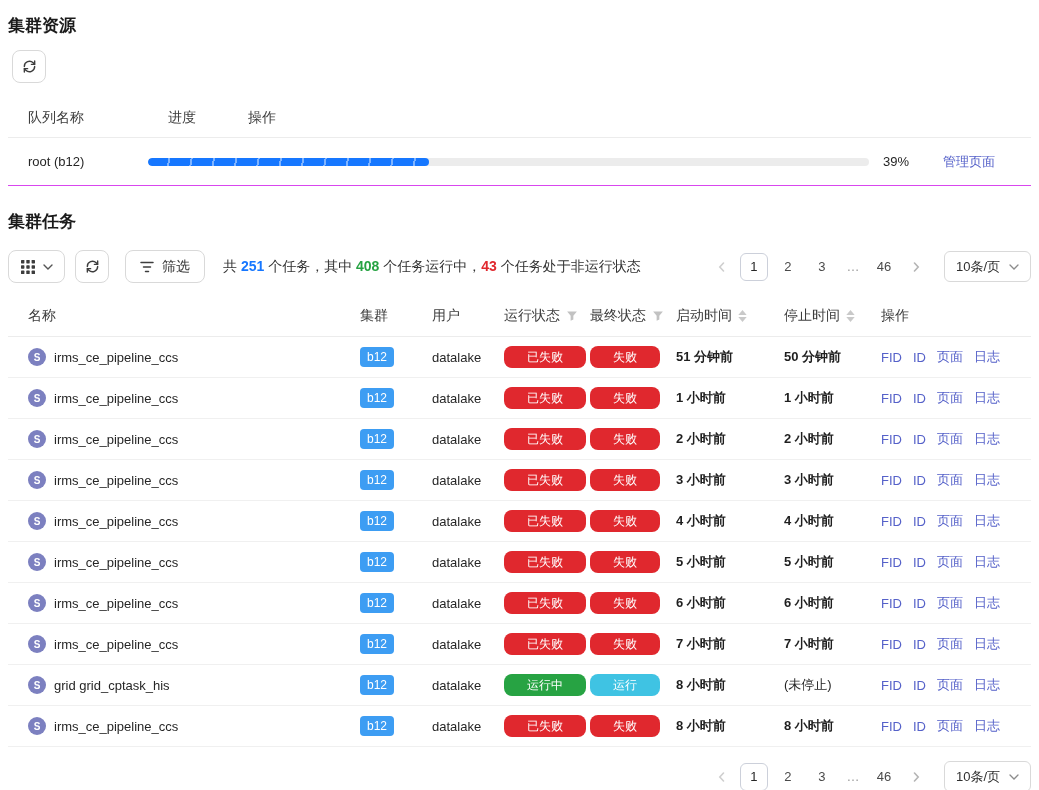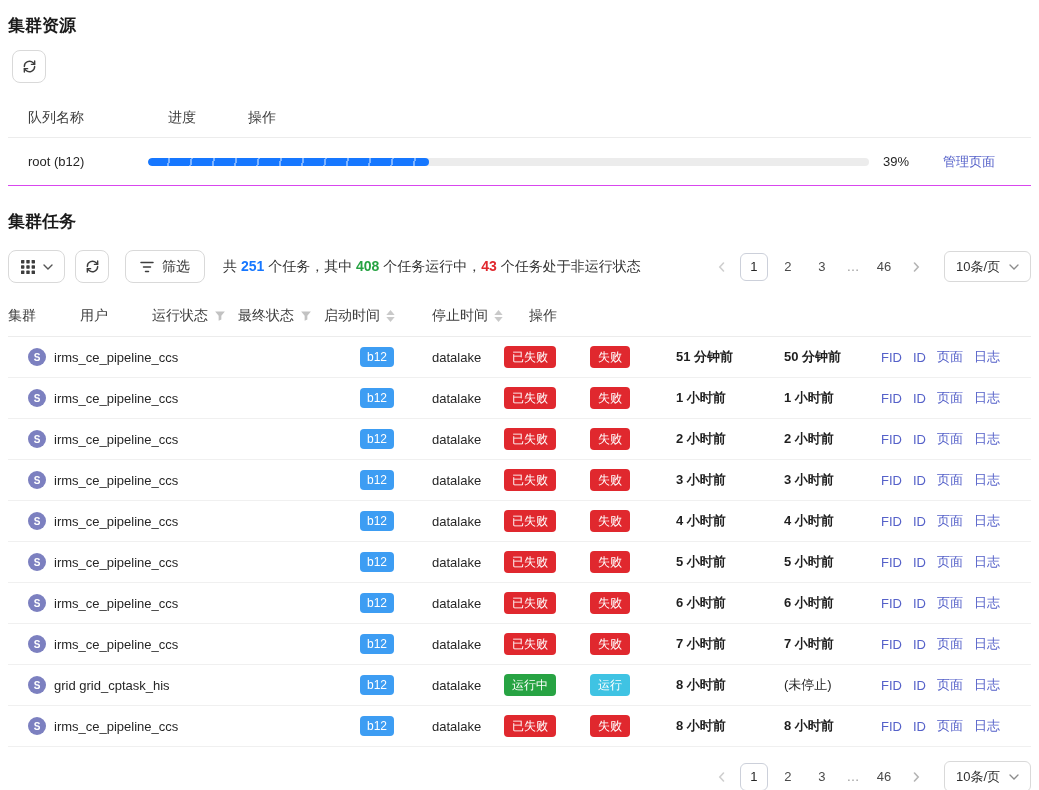--- a/index.html
+++ b/index.html
@@ -79,21 +79,21 @@
   .c-actions { width: 150px; gap: 11px; }
   .avatar {
     width: 18px; height: 18px; border-radius: 50%; flex: none;
     background: var(--avatar-bg, #7c80c0); color: #fff;
     display: inline-flex; align-items: center; justify-content: center;
     font-size: 10px; font-weight: 700;
   }
   .tname { color: #262626; white-space: nowrap; overflow: hidden; text-overflow: ellipsis; }
   .badge { display: inline-block; color: #fff; font-size: 12px; border-radius: 4px; line-height: 1.35; }
   .badge.cluster { background: var(--badge-cluster, #3d9df3); padding: 2px 7px; }
-  .badge.status { padding: 3px 8px; }
+  .badge.status { padding: 3px 23px; border-radius: 8px; }
   .badge.failed { background: var(--badge-failed, #e0282e); }
   .badge.running { background: var(--badge-running, #27a343); }
   .badge.run { background: var(--badge-run, #3fc3e3); }
   .time { font-weight: 700; font-size: 13px; color: #1f1f1f; }
   .time.plain { font-weight: 400; }
   .sorter { display: inline-flex; flex-direction: column; gap: 2px; cursor: pointer; }
   .funnel { cursor: pointer; display: inline-flex; }
   .toolbar-bottom { display: flex; margin: 14px 8px 0 8px; }
 </style>
 </head>
@@ -205,20 +205,23 @@
               <path d="M1 1l4 4 4-4"></path>
             </svg>
         </span>
       </span>
     </div>
   </div>
 
   
   <div class="task-table">
     <div class="thead">
+      <div class="cell c-name">
+          <span>名称</span>
+        </div>
       <div class="cell c-cluster">集群</div>
       <div class="cell c-user">用户</div>
       <div class="cell c-status">
         <span>运行状态</span>
         <span class="funnel">
           <svg width="12" height="12" viewBox="0 0 16 16">
               <path d="M1.5 2h13L9.8 7.6v4.9L6.2 14.2V7.6L1.5 2z" fill="#c2c2c2"></path>
             </svg>
         </span>
       </div>

